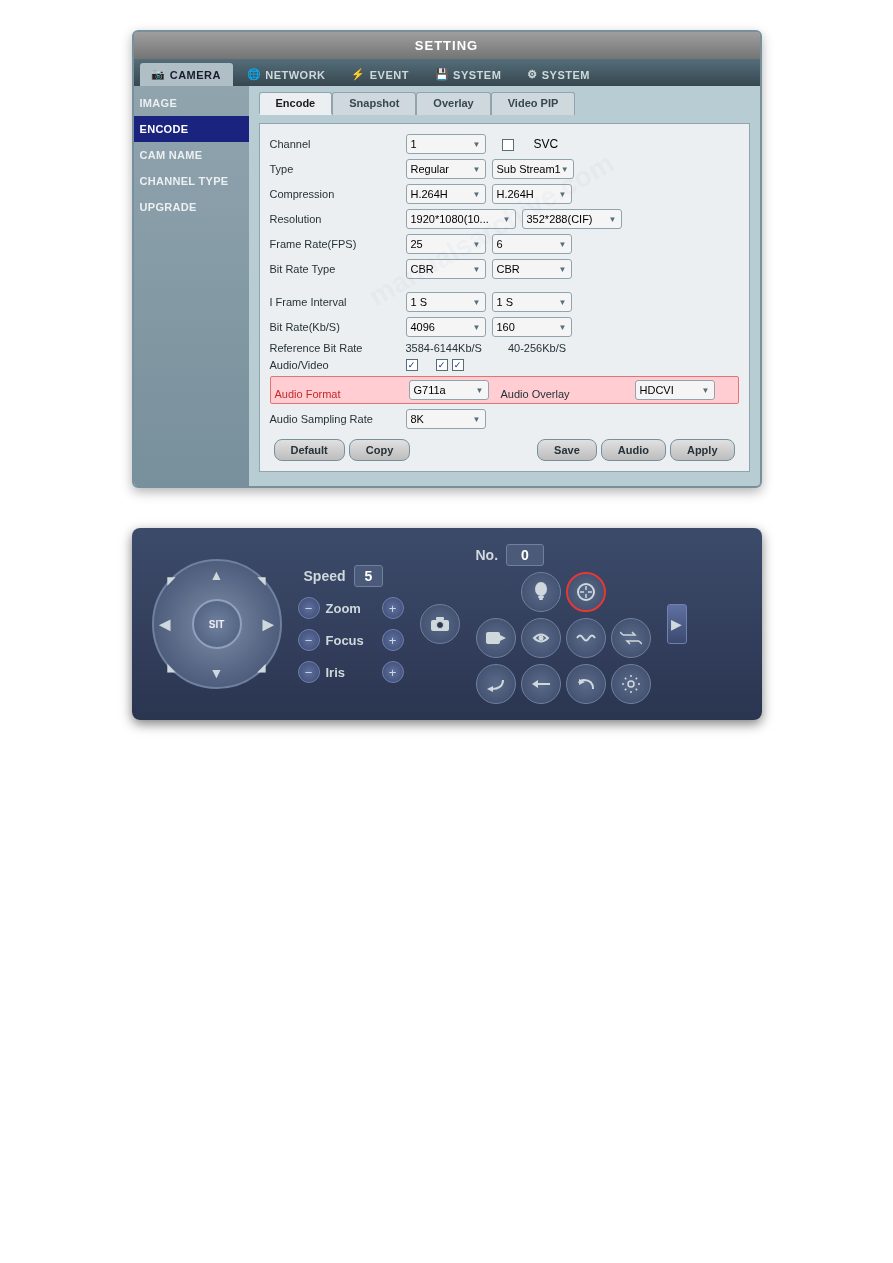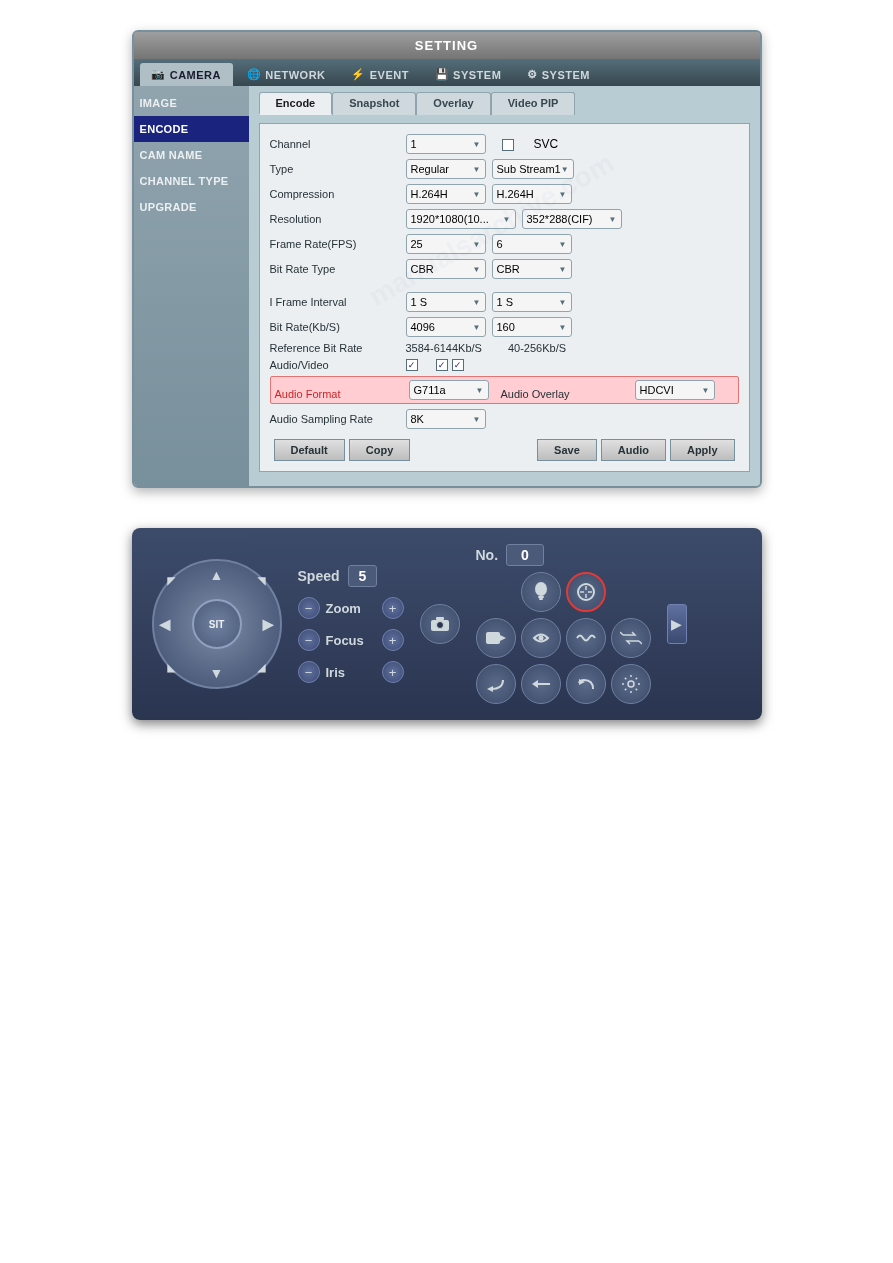--- a/index.html
+++ b/index.html
@@ -226,21 +226,21 @@
 
     .btn-group-right {
       display: flex;
       gap: 4px;
     }
 
     .btn {
       padding: 4px 16px;
       font-size: 11px;
       font-weight: bold;
-      border-radius: 0;
+      border-radius: 8px;
       cursor: pointer;
       border: 1px solid #78909c;
       background: linear-gradient(180deg, #e0e0e0 0%, #bdbdbd 100%);
       color: #263238;
     }
 
     
     .ptz-panel {
       width: 630px;
       background: linear-gradient(180deg, #3d4b6b 0%, #2a3550 100%);
@@ -302,20 +302,21 @@
     .joystick-arrow.dl    { bottom: 14px; left: 14px; }
     .joystick-arrow.dr    { bottom: 14px; right: 14px; }
 
     .speed-row {
       display: flex;
       align-items: center;
       gap: 8px;
       color: #cfd8dc;
       font-size: 14px;
       font-weight: bold;
+      margin-left: 6px;
     }
 
     .speed-value {
       background: #4a5a78;
       border: 1px solid #7080a0;
       color: #ffffff;
       padding: 2px 10px;
       border-radius: 3px;
       font-size: 14px;
     }

